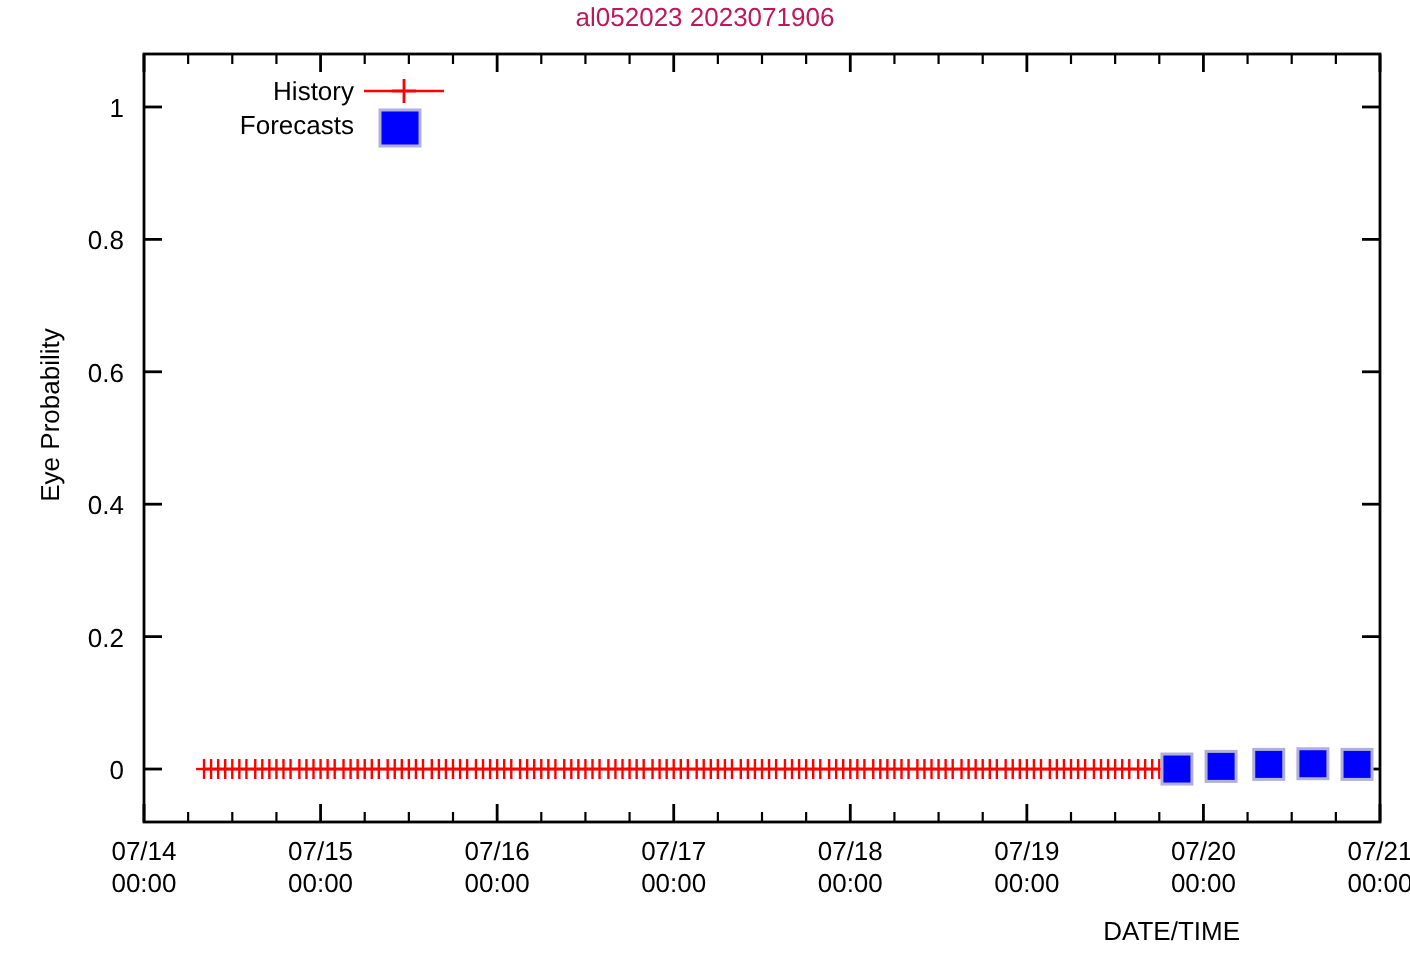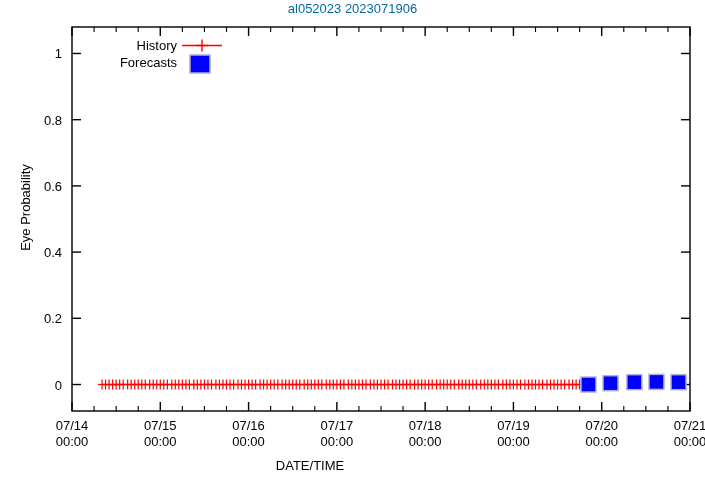--- a/index.html
+++ b/index.html
@@ -22,39 +22,39 @@
     height: 482px;
   }
   .chart-title {
     position: absolute;
     left: 0;
     top: 1px;
     width: 705px;
     text-align: center;
     font-size: 13px;
     letter-spacing: 0px;
-    color: #0369a1;
+    color: #be185d;
   }
   .ylabel {
     position: absolute;
     left: -75px;
     top: 200px;
     width: 200px;
     text-align: center;
     font-size: 13px;
     transform: rotate(-90deg);
     transform-origin: center center;
     color: #000;
   }
   .xlabel {
     position: absolute;
     left: 0;
     top: 458px;
     width: 620px;
-    text-align: center;
+    text-align: right;
     font-size: 13px;
     color: #000;
   }
   svg.plot {
     position: absolute;
     left: 0;
     top: 0;
     width: 705px;
     height: 482px;
   }

